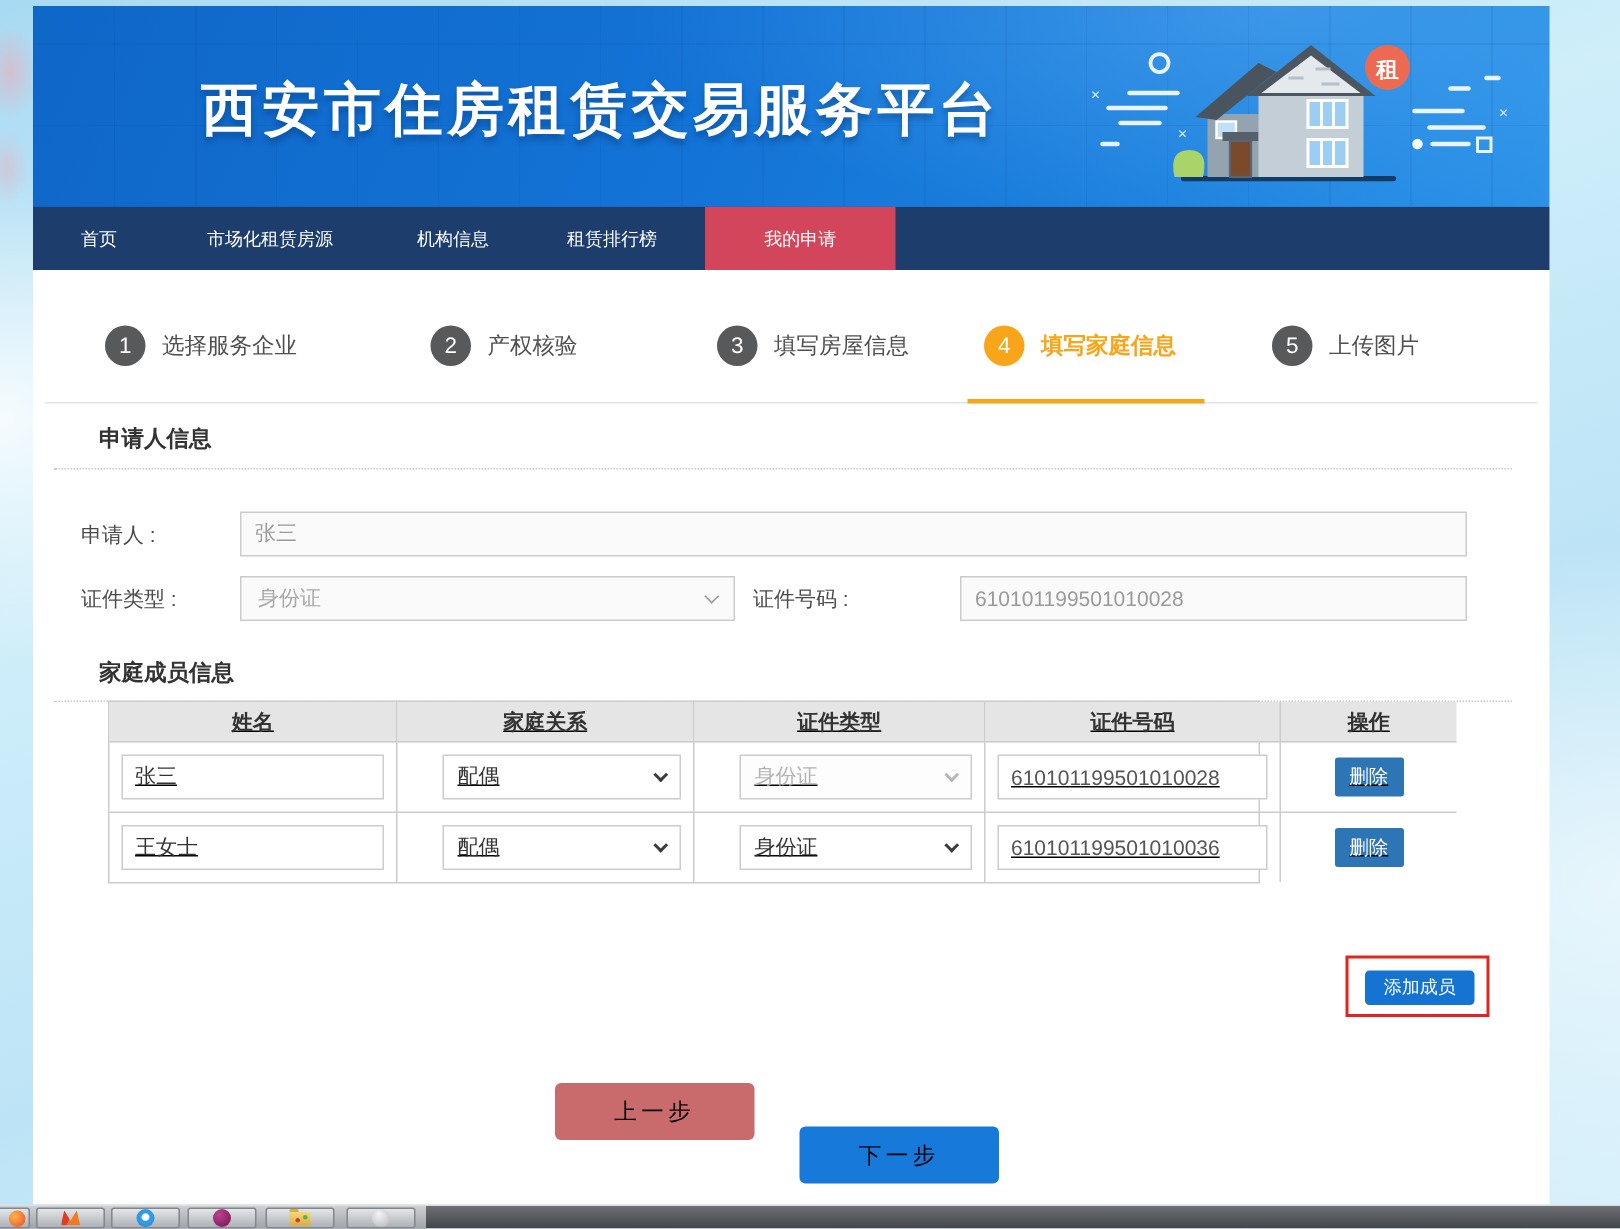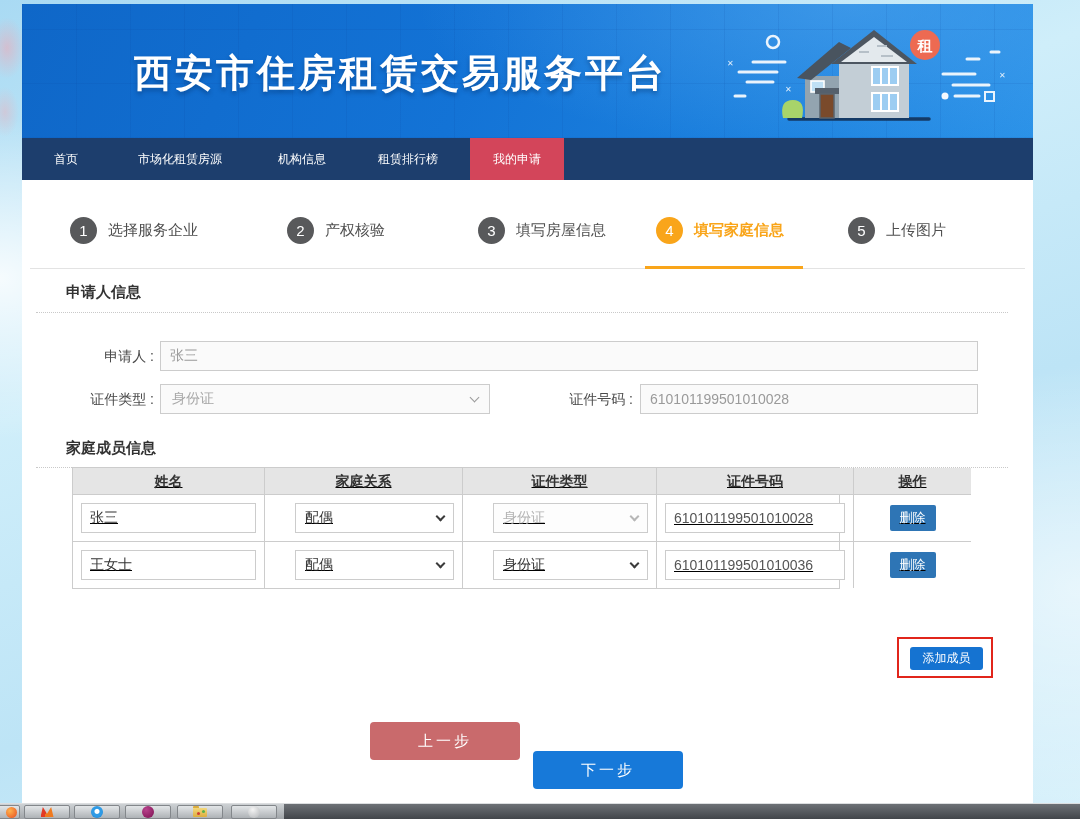--- a/index.html
+++ b/index.html
@@ -29,41 +29,41 @@
   .site-title { position:absolute; left:112px; top:44px; width:560px;
     font-size:38px; font-weight:bold; color:#fff; letter-spacing:3px;
     text-shadow:0 3px 4px rgba(3,42,96,.4); white-space:nowrap; }
   .house-svg { position:absolute; left:705px; top:18px; }
 
   
   .navbar { position:absolute; left:0; top:134px; width:1011px; height:42px; background:#1d3e6d; }
   .nav-item { position:absolute; top:0; height:42px; line-height:42px; color:#fff;
     font-size:12px; cursor:pointer; white-space:nowrap; }
   .nv1 { left:32px; }  .nv2 { left:116px; } .nv3 { left:256px; } .nv4 { left:356px; }
-  .nv5 { left:448px; width:94px; text-align:center; background:#d3455a;font-family:Liberation Serif, serif; }
+  .nv5 { left:448px; width:127px; text-align:center; background:#d3455a;font-family:Liberation Serif, serif; }
 
   
   .step { position:absolute; top:212px; height:28px; display:flex; align-items:center; gap:11px; }
   .st1 { left:48px; } .st2 { left:265px; } .st3 { left:456px; } .st4 { left:634px; } .st5 { left:826px; }
   .step-circle { width:27px; height:27px; border-radius:50%; background:#58595b; color:#fff;
     text-align:center; line-height:27px; font-size:15px; flex:none; }
   .step-label { font-size:15px; color:#4f4f4f; white-space:nowrap; }
   .step.active .step-circle { background:#f9a51a; }
   .step.active .step-label  { color:#f9a51a; font-weight:bold; }
   .steps-line { position:absolute; left:8px; top:264px; width:995px; border-top:1px solid #e3e3e3; }
   .steps-underline { position:absolute; left:623px; top:262px; width:158px; height:3px; background:#f9a51a; }
 
   
   .section-title { position:absolute; left:44px; font-size:15px; font-weight:bold; color:#333; }
   .t1 { top:279px; } .t2 { top:435px; }
   .dotted { position:absolute; left:14px; width:972px; height:0; border-bottom:1px dotted #c9c9c9; }
   .d1 { top:308px; } .d2 { top:463px; }
 
   .flabel { position:absolute; height:30px; line-height:30px; font-size:14px; color:#4a4a4a;
-    text-align:right; white-space:nowrap; }
+    text-align:left; white-space:nowrap; }
   .finput { position:absolute; height:30px; border:1px solid #ccc; background:#fafafa;
     color:#9a9a9a; font-size:14px; padding:0 9px; font-family:inherit; }
   .fselect { position:absolute; height:30px; border:1px solid #ccc; background:#fafafa;
     color:#a8a8a8; font-size:14px; padding:0 11px; display:flex; align-items:center;
     justify-content:space-between; }
   .chev-thin { width:7px; height:7px; border-right:1px solid #9a9a9a; border-bottom:1px solid #9a9a9a;
     transform:rotate(45deg); margin-top:-4px; flex:none; }
 
   
   .ftable { position:absolute; left:50px; top:463px; width:768px; border:1px solid #ccc; background:#fff;text-decoration:underline; }
@@ -86,22 +86,22 @@
     transform:rotate(45deg); margin-top:-4px; flex:none; }
   .cell-select.disabled .chev { border-color:#b7b7b7; }
   .del-btn { width:46px; height:26px; background:#2e75b5; color:#fff; border:none; border-radius:2px;
     font-size:13px; cursor:pointer; font-family:inherit; }
 
   
   .add-box { position:absolute; left:875px; top:633px; width:96px; height:41px;
     border:2px solid #e1251b; }
   .add-btn { position:absolute; left:888px; top:643px; width:73px; height:23px; background:#1573d1;
     color:#fff; border:none; border-radius:3px; font-size:12px; cursor:pointer; font-family:inherit; }
-  .nav-btn { position:absolute; top:718px; width:150px; height:38px; border:none; border-radius:4px;
-    color:#ffffff; font-size:15px; letter-spacing:3px; cursor:pointer; font-family:inherit; }
+  .nav-btn { position:absolute; top:718px; width:133px; height:38px; border:none; border-radius:4px;
+    color:#000000; font-size:15px; letter-spacing:3px; cursor:pointer; font-family:inherit; }
   .prev { left:348px; background:#c96a6c; }
   .next { left:511px; background:#1779d9;margin-top:29px; }
 
   
   .taskbar { position:absolute; left:0; top:803px; width:1080px; height:16px;
     background:linear-gradient(#6d7176,#42454a); border-top:1px solid #dcdee0; }
   .tb-left { position:absolute; left:0; top:0; width:284px; height:16px;
     background:linear-gradient(#cdd1d4,#9da1a5); }
   .tb-btn { position:absolute; top:1px; height:14px; width:46px;
     background:linear-gradient(#e3e6e8,#aeb2b6); border:1px solid #83878b; border-radius:2px;

